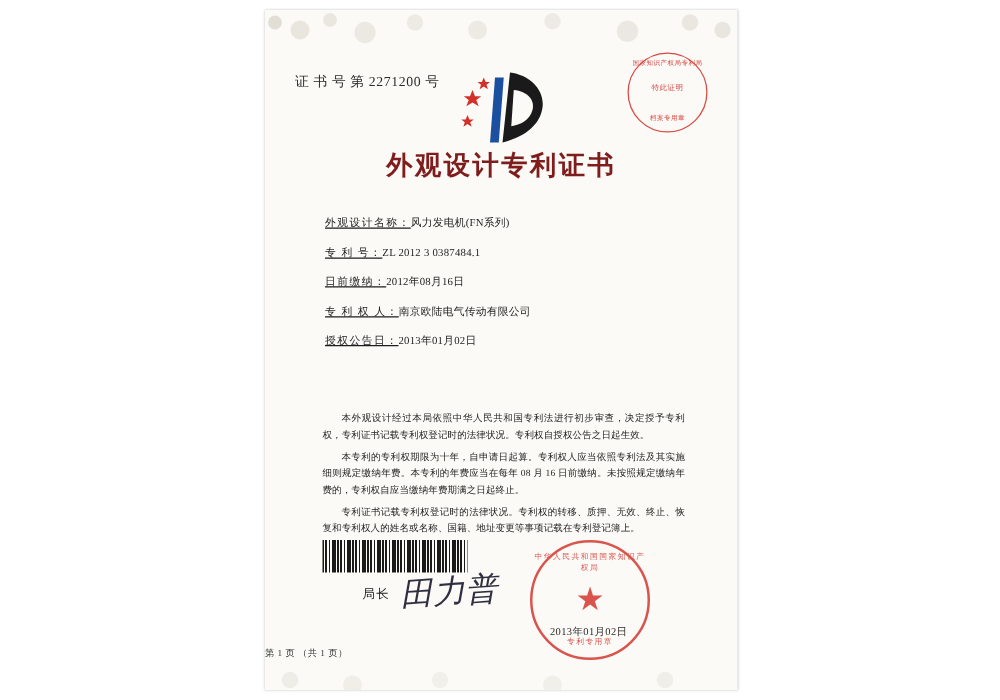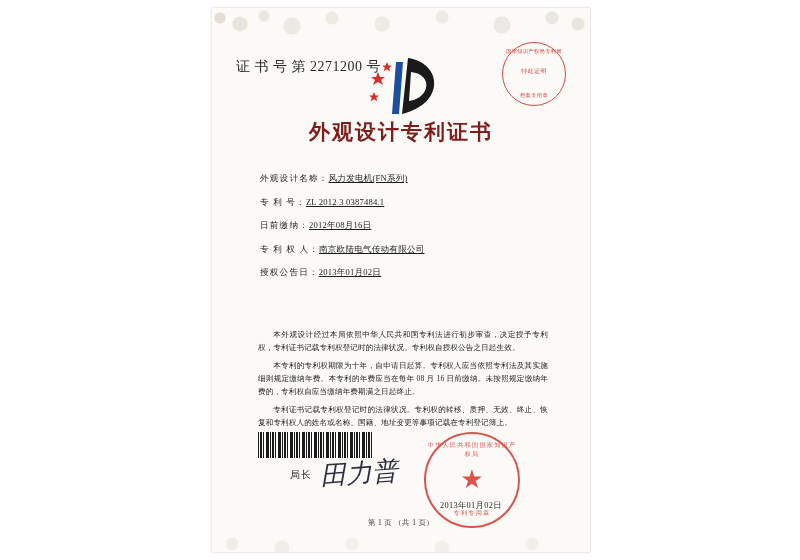--- a/index.html
+++ b/index.html
@@ -65,21 +65,21 @@
       radial-gradient(circle at 230px 22px, rgba(150,140,120,0.12) 0 7px, transparent 8px),
       radial-gradient(circle at 320px 18px, rgba(150,140,120,0.14) 0 6px, transparent 7px);
     opacity: 0.8;
   }
 
   
   .cert-number {
     position: absolute;
     left: 24px;
     top: 50px;
-    font-size: 14px;
+    font-size: 11px;
     color: #2b2b2b;
     letter-spacing: 0.5px;
     white-space: nowrap;
   }
 
   
   .top-seal {
     position: absolute;
     right: 24px;
     top: 34px;
@@ -135,22 +135,22 @@
     top: 165px;
     width: 290px;
   }
   .field-row {
     font-size: 8.6px;
     color: #1d1d1d;
     margin-bottom: 11.5px;
     white-space: nowrap;
     letter-spacing: 0.2px;
   }
-  .field-label { letter-spacing: 1.2px; }
-  .field-value { letter-spacing: 0.2px; text-decoration: underline; }
+  .field-label { letter-spacing: 1.2px; text-decoration: underline; }
+  .field-value { letter-spacing: 0.2px; }
 
   
   .body-text {
     position: absolute;
     left: 46px;
     top: 320px;
     width: 290px;
     font-size: 7.6px;
     line-height: 1.72;
     color: #1d1d1d;
@@ -241,21 +241,20 @@
     letter-spacing: 0.3px;
     white-space: nowrap;
   }
 
   
   .page-footer {
     position: absolute;
     left: 0;
     bottom: 24px;
     width: 378px;
-    text-align: center;
     font-size: 7.4px;
     color: #333;
     letter-spacing: 0.4px;
   }
 </style>
 </head>
 <body>
 
 <div id="page">
 

